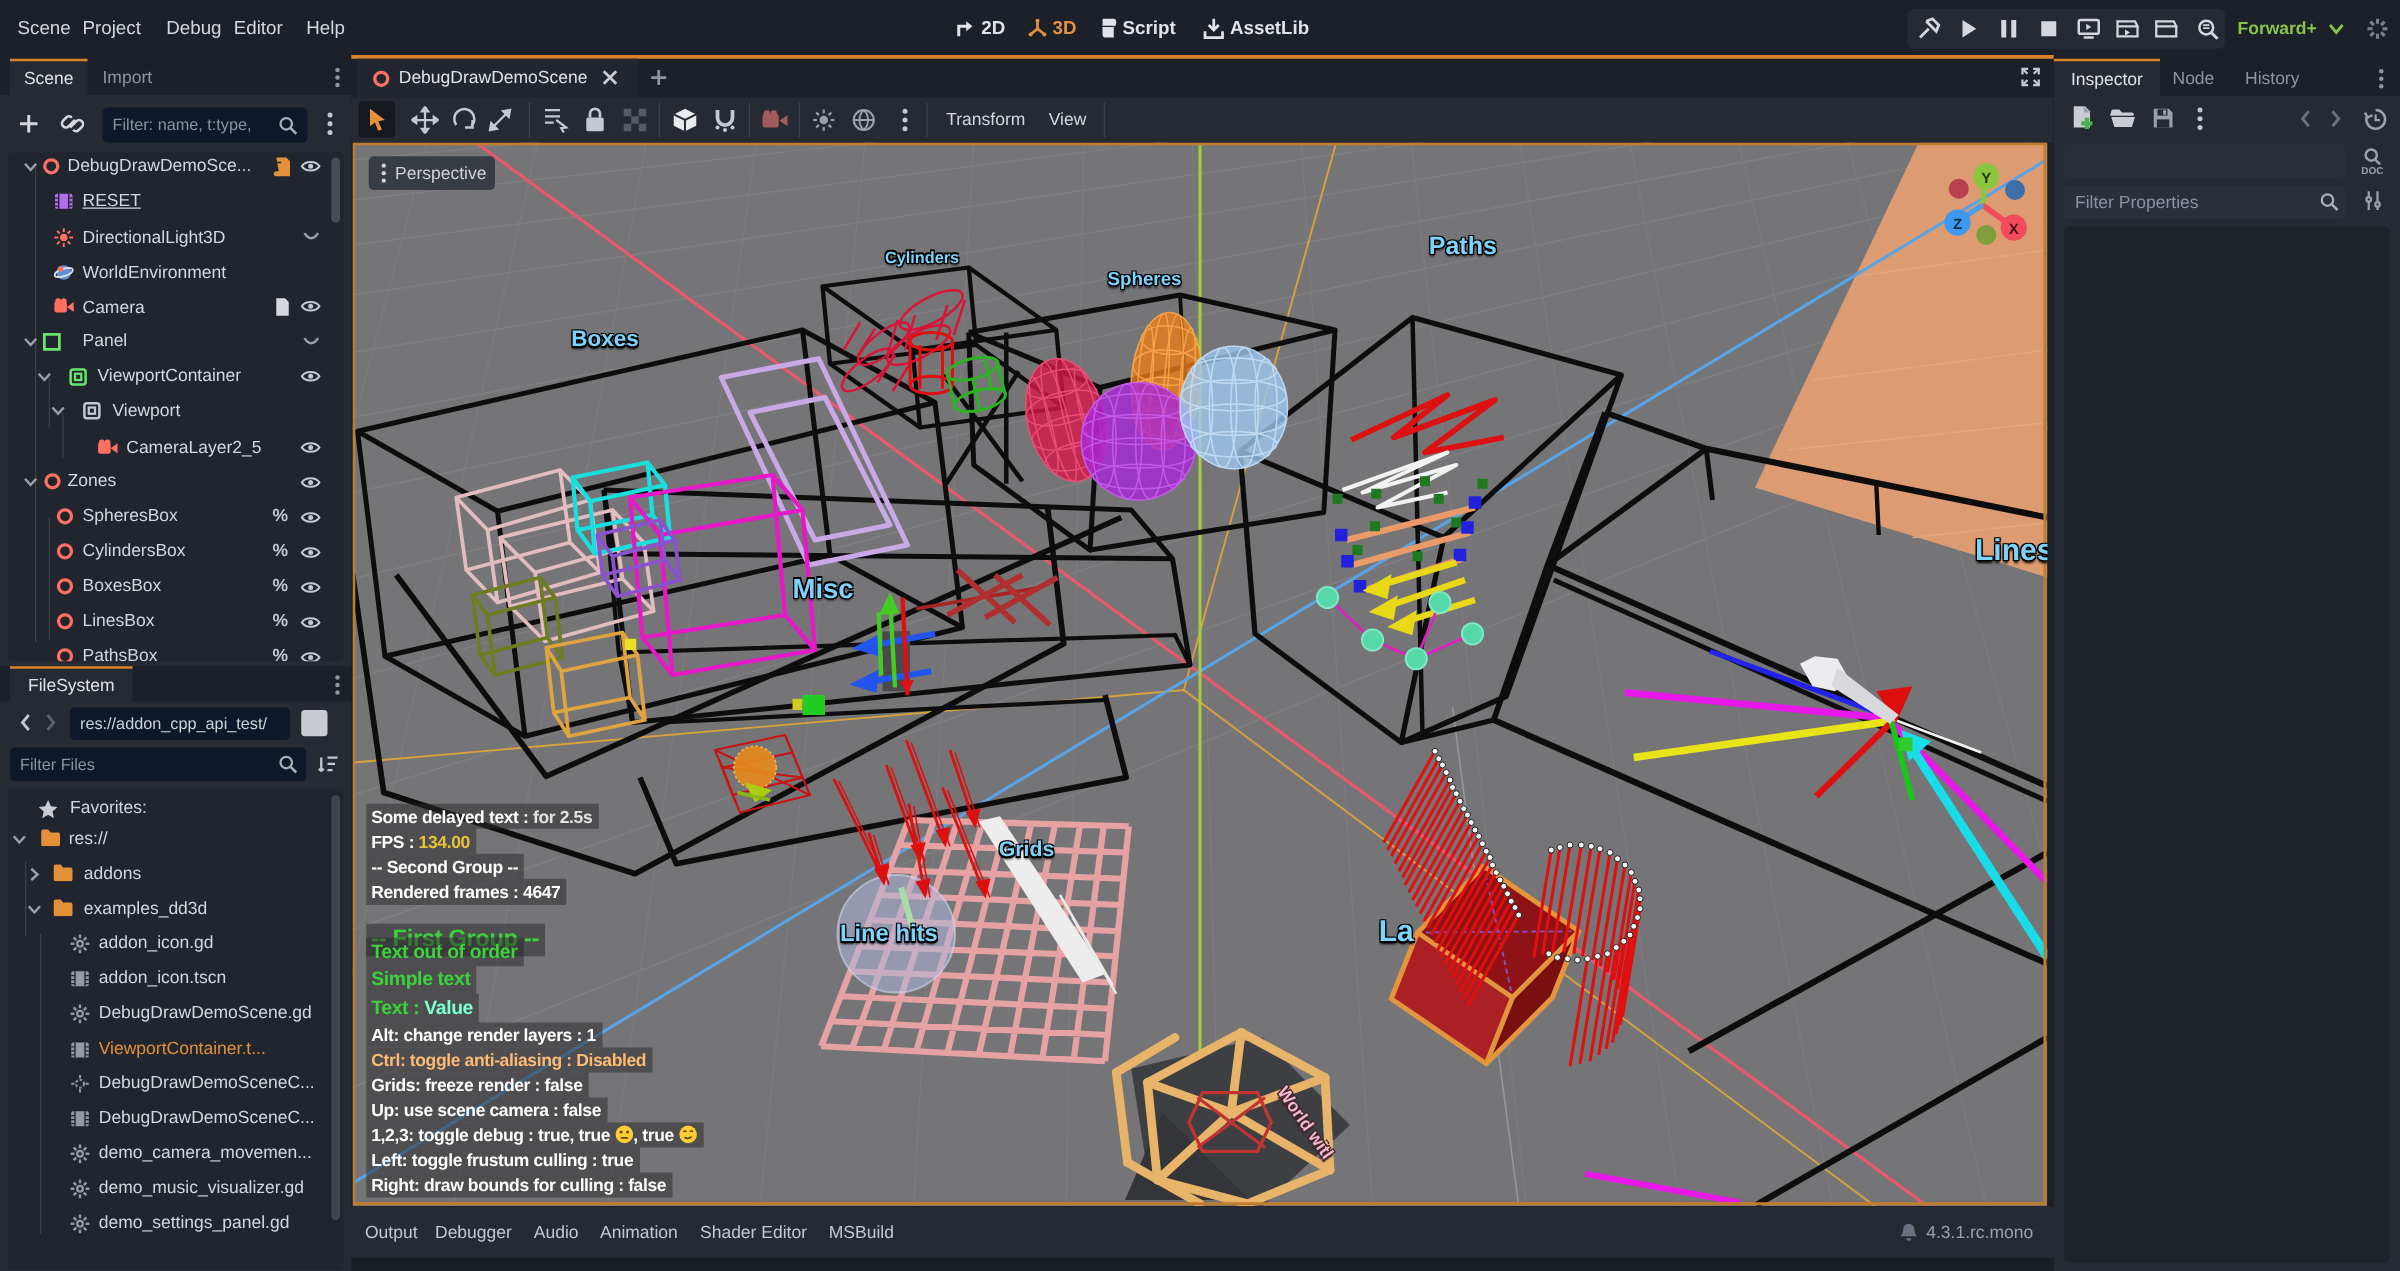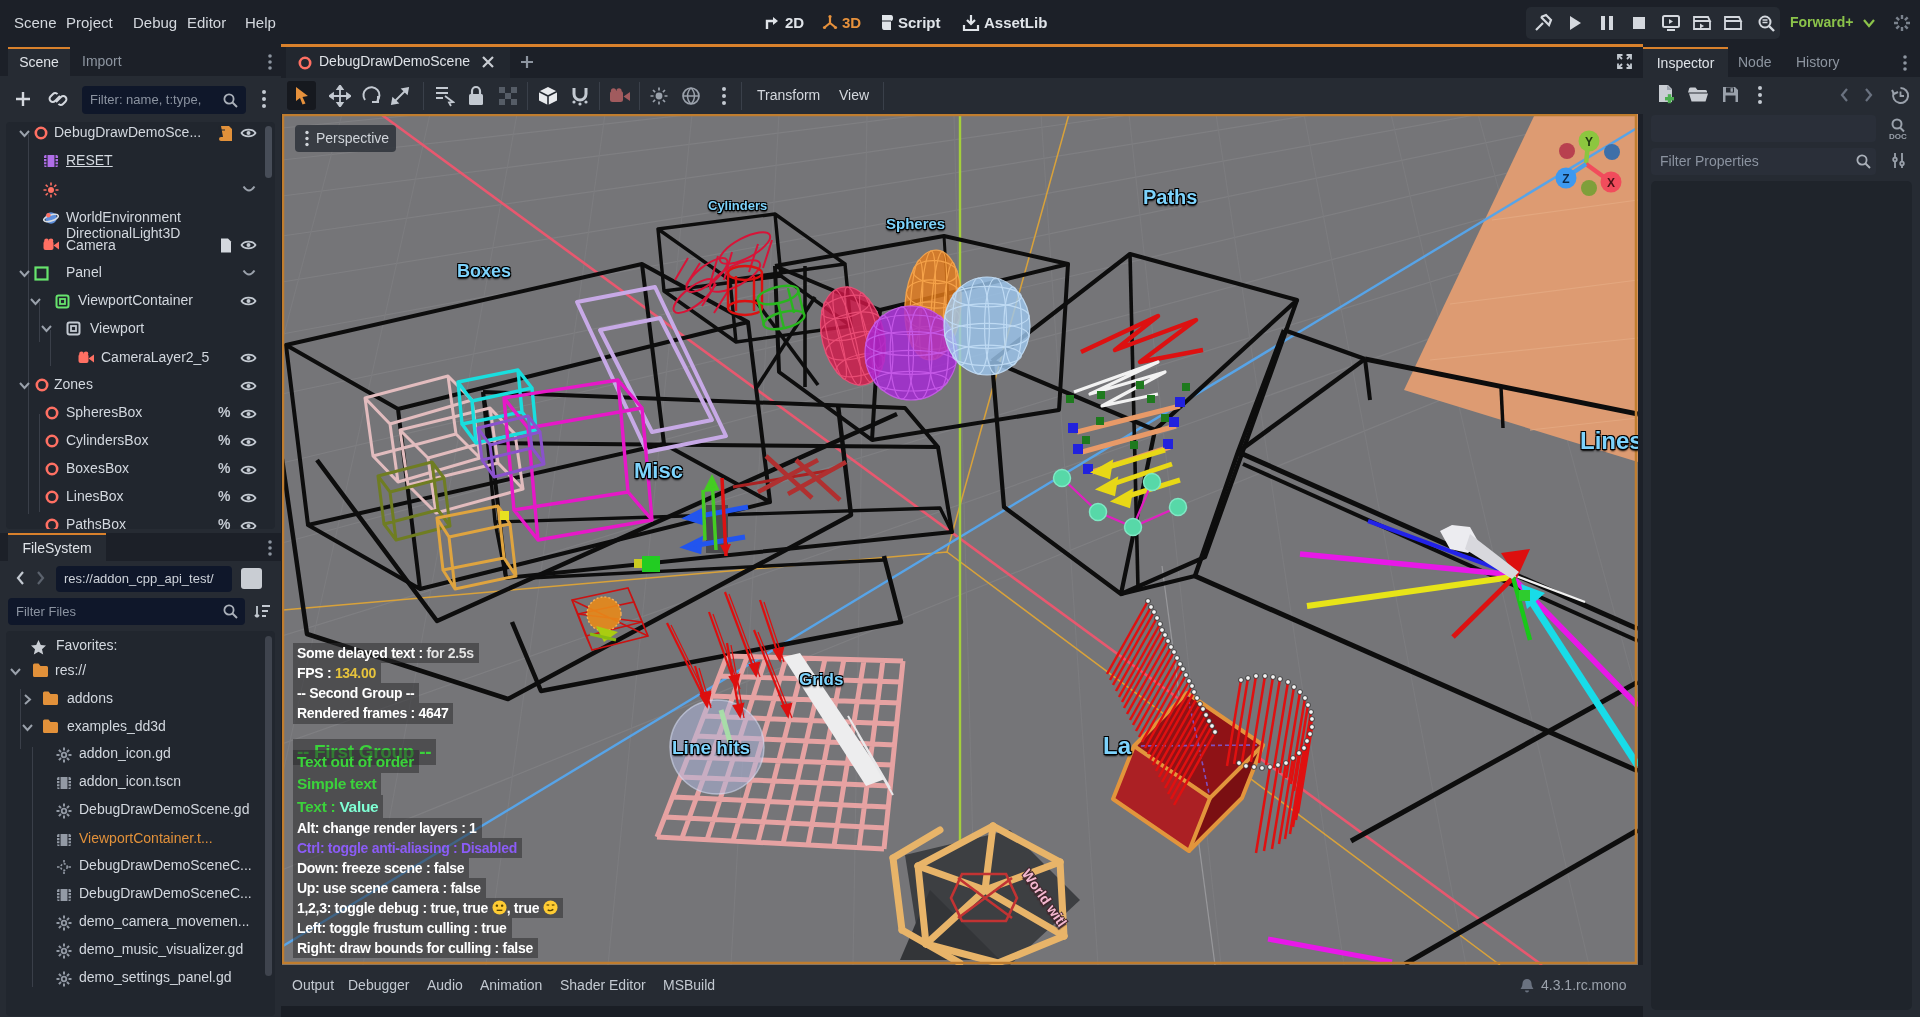--- a/index.html
+++ b/index.html
@@ -162,21 +162,21 @@
             <path d="M4 2 v12 M12 2 v12 M1 5.5 h3 M1 8.7 h3 M1 11.9 h3 M12 5.5 h3 M12 8.7 h3 M12 11.9 h3" stroke="#21262e" stroke-width="1.1"></path>
           </svg>
    <span class="row-txt abs" style="left:60px;top:30px;text-decoration:underline;">RESET</span>
 
    <svg class="abs" style="left:37px;top:60px;" width="16" height="16" viewBox="0 0 16 16">
             <circle cx="8" cy="8" r="3" fill="#ff7063"></circle>
             <g stroke="#ff7063" stroke-width="1.6">
               <path d="M8 0.5 v3 M8 12.5 v3 M0.5 8 h3 M12.5 8 h3 M2.7 2.7 l2.1 2.1 M11.2 11.2 l2.1 2.1 M13.3 2.7 l-2.1 2.1 M4.8 11.2 l-2.1 2.1"></path>
             </g>
           </svg>
-   <span class="row-txt abs" style="left:60px;top:59px;margin-top:44px;">DirectionalLight3D</span>
+   <span class="row-txt abs" style="left:60px;top:59px;">DirectionalLight3D</span>
    <svg class="abs" style="left:236px;top:63px;" width="14" height="9" viewBox="0 0 14 9">
             <path d="M1.5 1.5 Q7 9.5 12.5 1.5" stroke="#9aa1ab" stroke-width="2" fill="none"></path>
           </svg>
 
    <svg class="abs" style="left:37px;top:88px;" width="16" height="16" viewBox="0 0 16 16">
             <circle cx="8" cy="8" r="5.8" fill="#5e8fdc"></circle>
             <ellipse cx="8" cy="8" rx="7.6" ry="3" fill="none" stroke="#d9dde3" stroke-width="1.6" transform="rotate(-18 8 8)"></ellipse>
             <circle cx="5.4" cy="5.2" r="2.2" fill="#ff7063"></circle>
           </svg>
    <span class="row-txt abs" style="left:60px;top:87px;">WorldEnvironment</span>
@@ -931,22 +931,22 @@
 <div class="abs" style="left:11px;top:529px;font-weight:bold;">
 <div style="height:20px;"><span style="display:inline-block;height:20px;line-height:20px;background:rgba(42,42,44,0.52);padding:0 5px 0 4px;font-size:14px;letter-spacing:-0.3px;white-space:nowrap;"><span style="color:#fff;">Some delayed text : </span><span style="color:#e2e2e2;">for 2.5s</span></span></div>
 <div style="height:20px;"><span style="display:inline-block;height:20px;line-height:20px;background:rgba(42,42,44,0.52);padding:0 5px 0 4px;font-size:14px;letter-spacing:-0.3px;white-space:nowrap;"><span style="color:#fff;">FPS : </span><span style="color:#e6c33c;">134.00</span></span></div>
 <div style="height:20px;"><span style="display:inline-block;height:20px;line-height:20px;background:rgba(42,42,44,0.52);padding:0 5px 0 4px;font-size:14px;letter-spacing:-0.3px;white-space:nowrap;"><span style="color:#fff;">-- Second Group --</span></span></div>
 <div style="height:21px;"><span style="display:inline-block;height:21px;line-height:21px;background:rgba(42,42,44,0.52);padding:0 5px 0 4px;font-size:14px;letter-spacing:-0.3px;white-space:nowrap;"><span style="color:#fff;">Rendered frames : 4647</span></span></div>
 <div style="height:26px;"><span style="display:inline-block;height:26px;line-height:26px;background:rgba(42,42,44,0.52);padding:0 5px 0 4px;font-size:19px;letter-spacing:-0.3px;white-space:nowrap;margin-top:15px;"><span style="color:#3bd23b;">-- First Group --</span></span></div>
 <div style="height:23px;"><span style="display:inline-block;height:23px;line-height:23px;background:rgba(42,42,44,0.52);padding:0 5px 0 4px;font-size:15.5px;letter-spacing:-0.3px;white-space:nowrap;"><span style="color:#3bd23b;">Text out of order</span></span></div>
 <div style="height:22px;"><span style="display:inline-block;height:22px;line-height:22px;background:rgba(42,42,44,0.52);padding:0 5px 0 4px;font-size:15.5px;letter-spacing:-0.3px;white-space:nowrap;"><span style="color:#3bd23b;">Simple text</span></span></div>
 <div style="height:23px;"><span style="display:inline-block;height:23px;line-height:23px;background:rgba(42,42,44,0.52);padding:0 5px 0 4px;font-size:15.5px;letter-spacing:-0.3px;white-space:nowrap;"><span style="color:#3bd23b;">Text : </span><span style="color:#7fffd4;">Value</span></span></div>
 <div style="height:20px;"><span style="display:inline-block;height:20px;line-height:20px;background:rgba(42,42,44,0.52);padding:0 5px 0 4px;font-size:14px;letter-spacing:-0.3px;white-space:nowrap;"><span style="color:#fff;">Alt: change render layers : 1</span></span></div>
-<div style="height:20px;"><span style="display:inline-block;height:20px;line-height:20px;background:rgba(42,42,44,0.52);padding:0 5px 0 4px;font-size:14px;letter-spacing:-0.3px;white-space:nowrap;"><span style="color:#8b5cf6;">Ctrl: toggle anti-aliasing : Disabled</span></span></div>
-<div style="height:20px;"><span style="display:inline-block;height:20px;line-height:20px;background:rgba(42,42,44,0.52);padding:0 5px 0 4px;font-size:14px;letter-spacing:-0.3px;white-space:nowrap;"><span style="color:#fff;">Down: freeze scene : false</span></span></div>
+<div style="height:20px;"><span style="display:inline-block;height:20px;line-height:20px;background:rgba(42,42,44,0.52);padding:0 5px 0 4px;font-size:14px;letter-spacing:-0.3px;white-space:nowrap;"><span style="color:#fdba74;">Ctrl: toggle anti-aliasing : Disabled</span></span></div>
+<div style="height:20px;"><span style="display:inline-block;height:20px;line-height:20px;background:rgba(42,42,44,0.52);padding:0 5px 0 4px;font-size:14px;letter-spacing:-0.3px;white-space:nowrap;"><span style="color:#fff;">Grids: freeze render : false</span></span></div>
 <div style="height:20px;"><span style="display:inline-block;height:20px;line-height:20px;background:rgba(42,42,44,0.52);padding:0 5px 0 4px;font-size:14px;letter-spacing:-0.3px;white-space:nowrap;"><span style="color:#fff;">Up: use scene camera : false</span></span></div>
 <div style="height:20px;"><span style="display:inline-block;height:20px;line-height:20px;background:rgba(42,42,44,0.52);padding:0 5px 0 4px;font-size:14px;letter-spacing:-0.3px;white-space:nowrap;"><span style="color:#fff;">1,2,3: toggle debug : true, true <svg width="15" height="15" viewBox="0 0 16 16" style="vertical-align:-2px;">
                     <circle cx="8" cy="8" r="7.5" fill="#fc3"></circle>
                     <circle cx="5.2" cy="6" r="1.3" fill="#5a4500"></circle>
                     <circle cx="10.8" cy="6" r="1.3" fill="#5a4500"></circle>
                     <path d="M5 11 h6" stroke="#5a4500" stroke-width="1.4"></path>
                   </svg>, true <svg width="15" height="15" viewBox="0 0 16 16" style="vertical-align:-2px;">
                     <circle cx="8" cy="8" r="7.5" fill="#fc3"></circle>
                     <path d="M3.8 5.6 q1.4 -1 2.8 0 M9.4 5.6 q1.4 -1 2.8 0" stroke="#5a4500" stroke-width="1.3" fill="none"></path>
                     <path d="M5 10.5 q3 2 6 -0.5" stroke="#5a4500" stroke-width="1.4" fill="none"></path>

